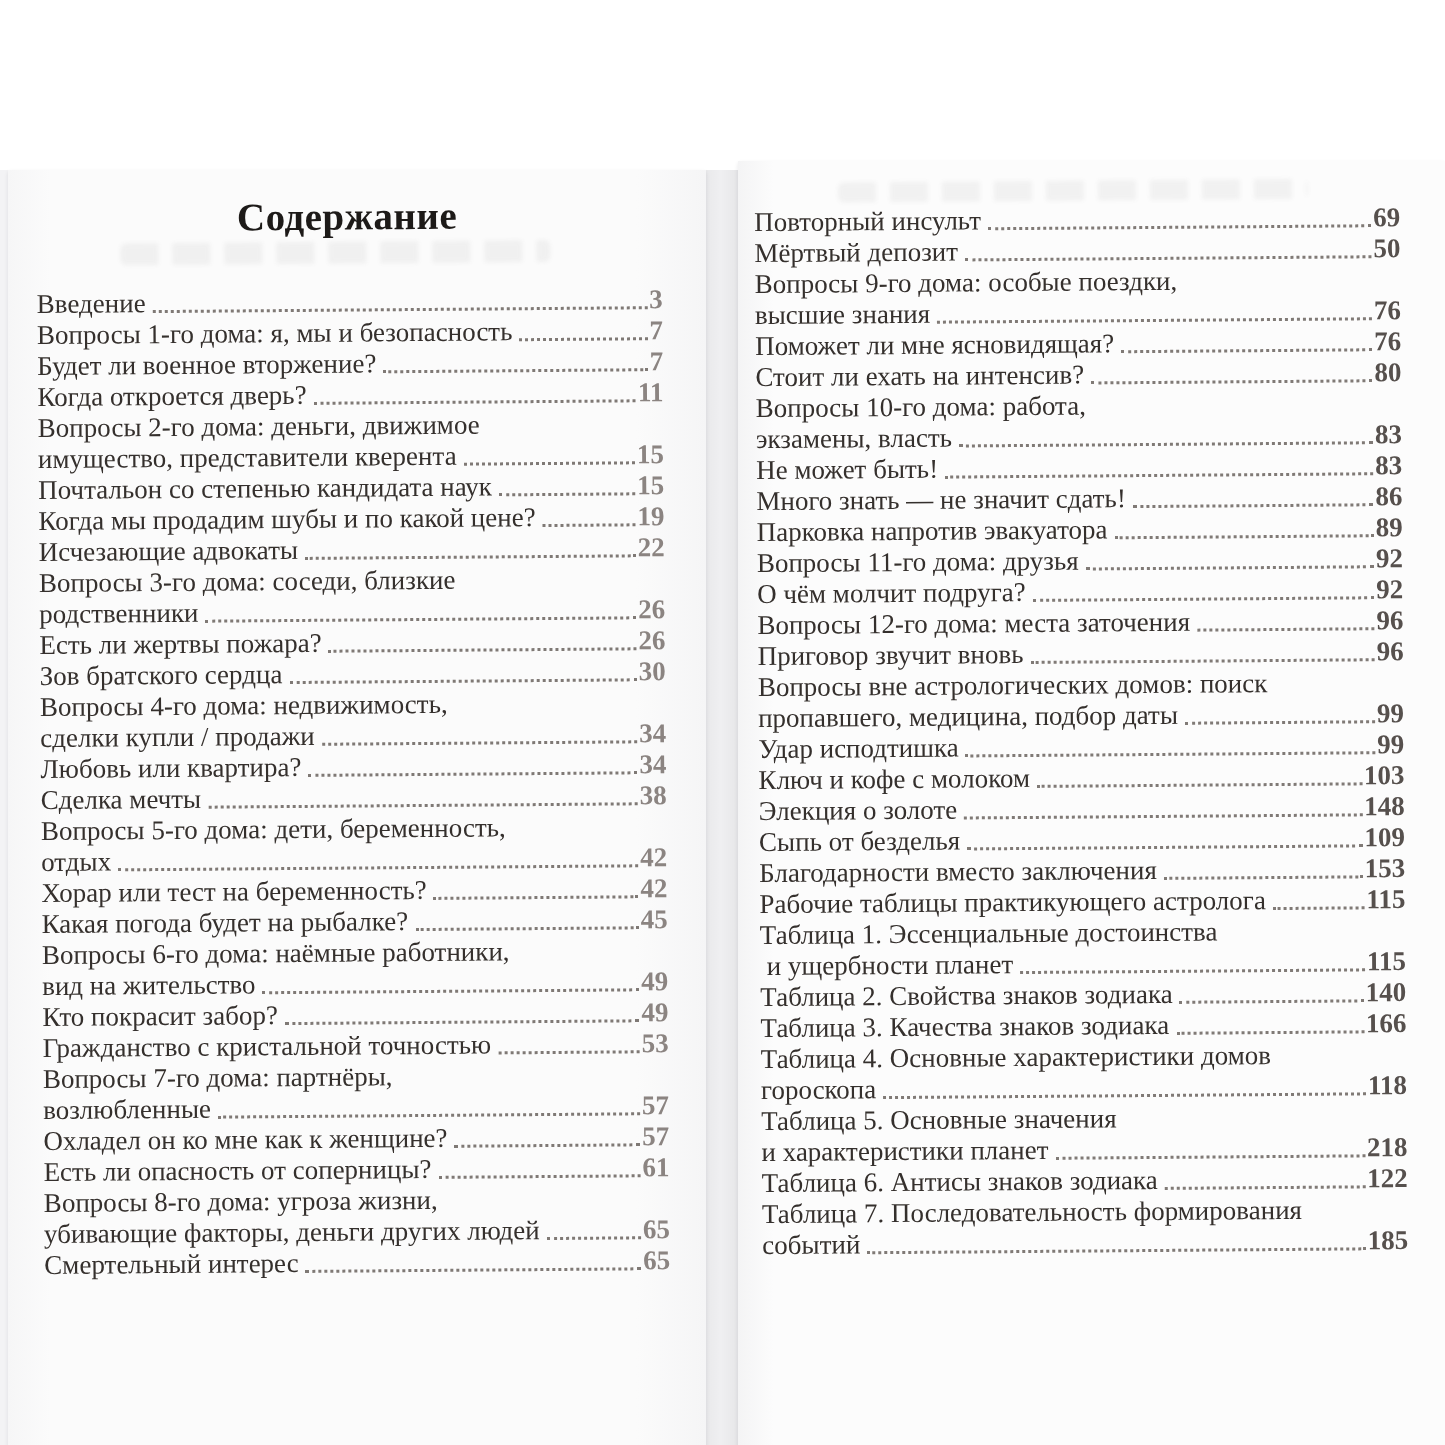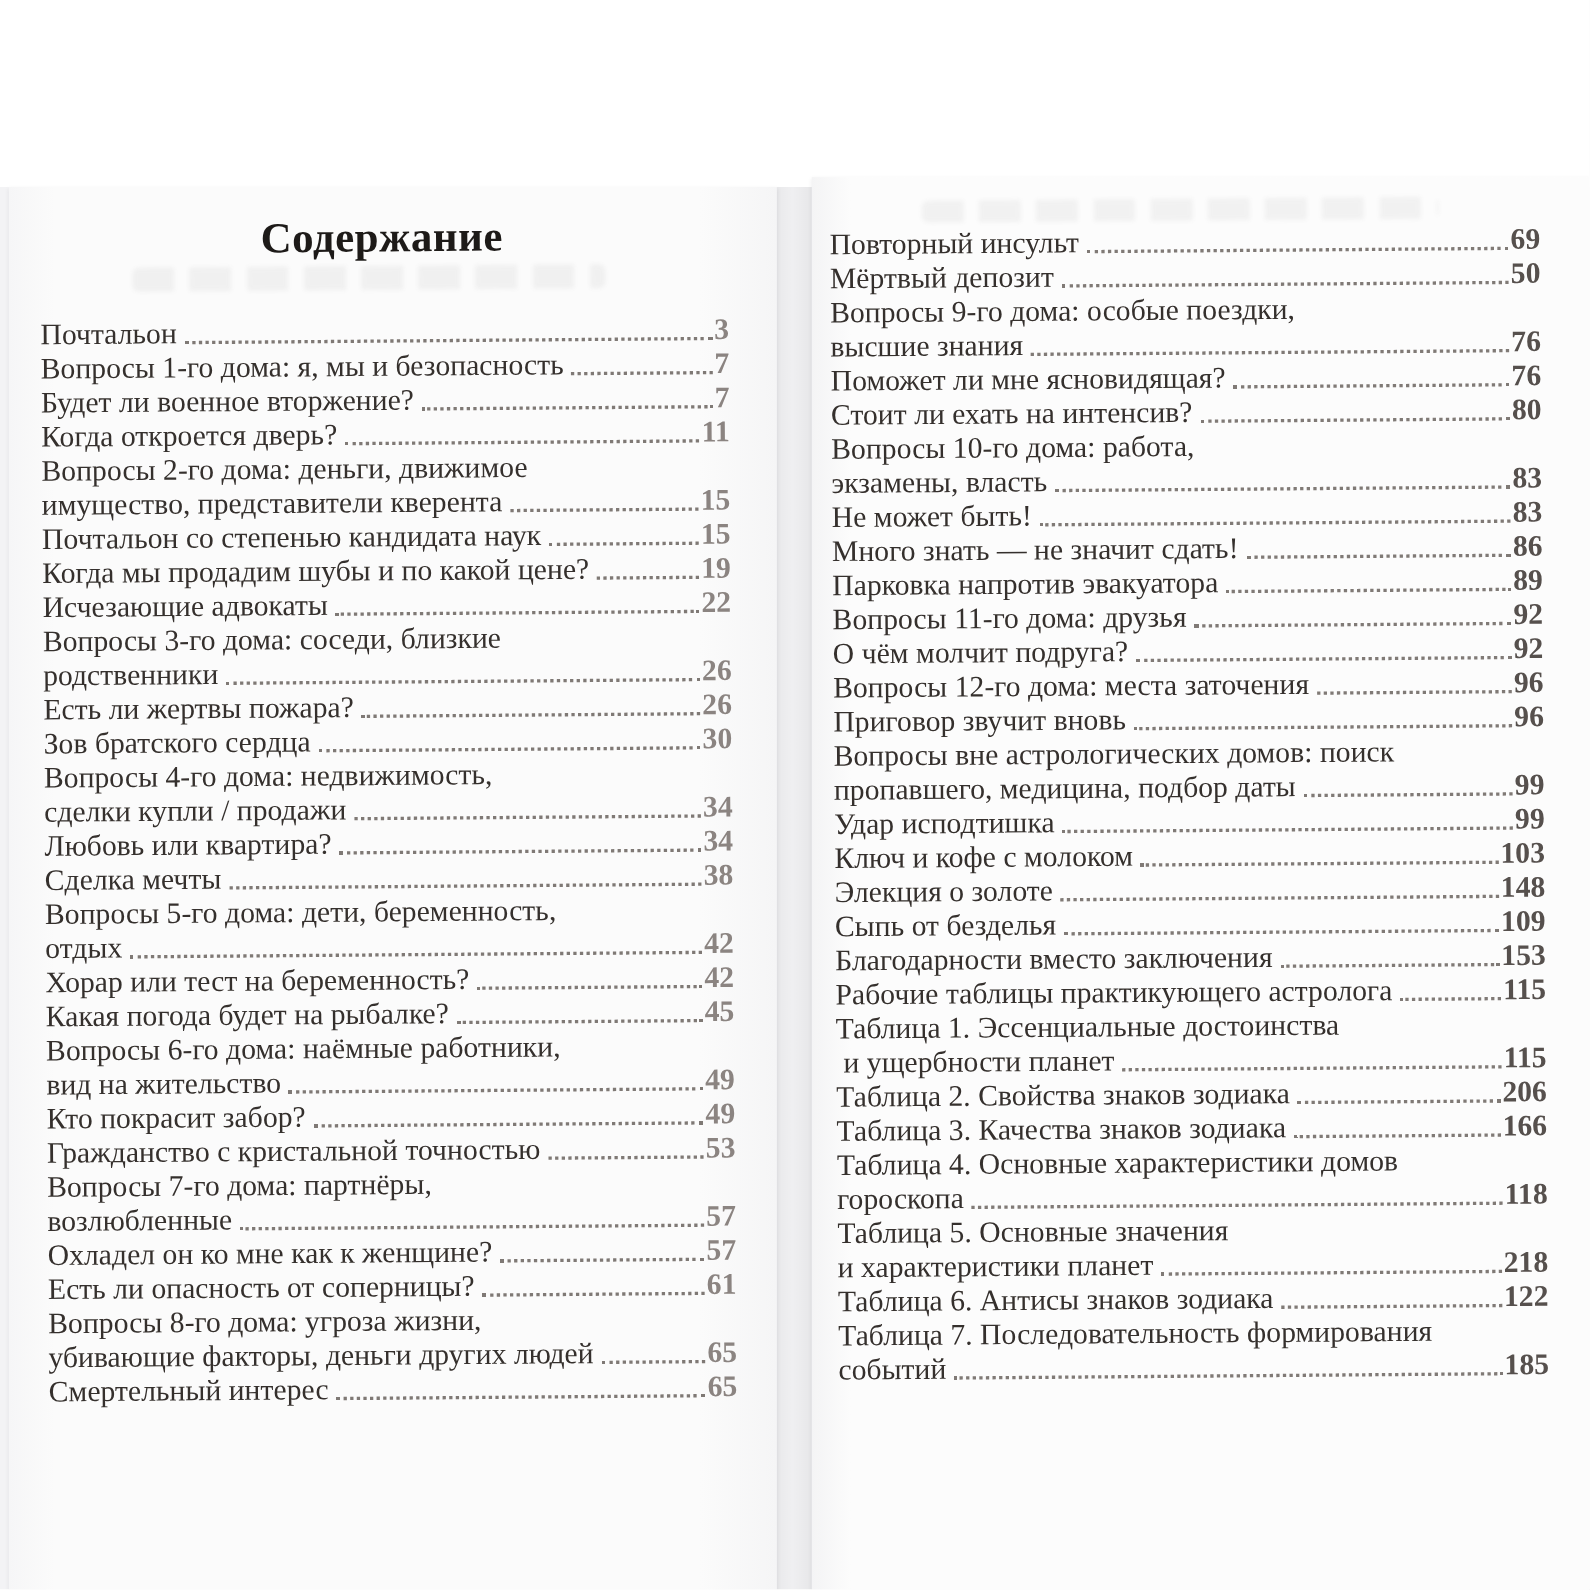--- a/index.html
+++ b/index.html
@@ -83,21 +83,21 @@
   <div class="photo">
 
     <div class="gutter"></div>
 
     <div class="page page-left">
       <div class="page-inner">
         <div class="ghost ghost-left"></div>
         <h1 class="toc-title">Содержание</h1>
         <div class="toc-list">
             <div>
-              <div class="toc-line"><span class="toc-text">Почтальон</span><span class="leader"></span><span class="pagenum">3</span></div>
+              <div class="toc-line"><span class="toc-text">Введение</span><span class="leader"></span><span class="pagenum">3</span></div>
             </div>
             <div>
               <div class="toc-line"><span class="toc-text">Вопросы 1-го дома: я, мы и безопасность</span><span class="leader"></span><span class="pagenum">7</span></div>
             </div>
             <div>
               <div class="toc-line"><span class="toc-text">Будет ли военное вторжение?</span><span class="leader"></span><span class="pagenum">7</span></div>
             </div>
             <div>
               <div class="toc-line"><span class="toc-text">Когда откроется дверь?</span><span class="leader"></span><span class="pagenum">11</span></div>
             </div>
@@ -240,21 +240,21 @@
               <div class="toc-line"><span class="toc-text">Благодарности вместо заключения</span><span class="leader"></span><span class="pagenum">153</span></div>
             </div>
             <div>
               <div class="toc-line"><span class="toc-text">Рабочие таблицы практикующего астролога</span><span class="leader"></span><span class="pagenum">115</span></div>
             </div>
             <div>
               <div class="toc-line"><span class="toc-text">Таблица 1. Эссенциальные достоинства</span></div>
               <div class="toc-line"><span class="toc-text">&nbsp;и ущербности планет</span><span class="leader"></span><span class="pagenum">115</span></div>
             </div>
             <div>
-              <div class="toc-line"><span class="toc-text">Таблица 2. Свойства знаков зодиака</span><span class="leader"></span><span class="pagenum">206</span></div>
+              <div class="toc-line"><span class="toc-text">Таблица 2. Свойства знаков зодиака</span><span class="leader"></span><span class="pagenum">140</span></div>
             </div>
             <div>
               <div class="toc-line"><span class="toc-text">Таблица 3. Качества знаков зодиака</span><span class="leader"></span><span class="pagenum">166</span></div>
             </div>
             <div>
               <div class="toc-line"><span class="toc-text">Таблица 4. Основные характеристики домов</span></div>
               <div class="toc-line"><span class="toc-text">гороскопа</span><span class="leader"></span><span class="pagenum">118</span></div>
             </div>
             <div>
               <div class="toc-line"><span class="toc-text">Таблица 5. Основные значения</span></div>

